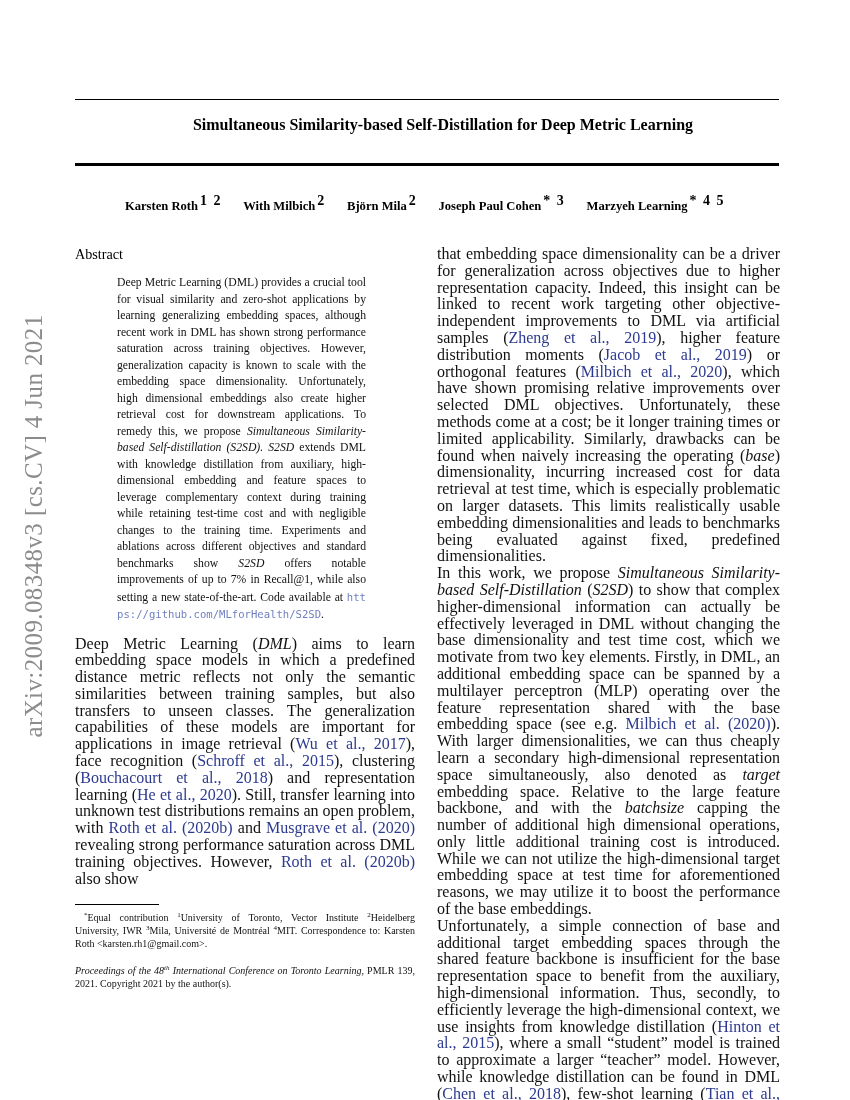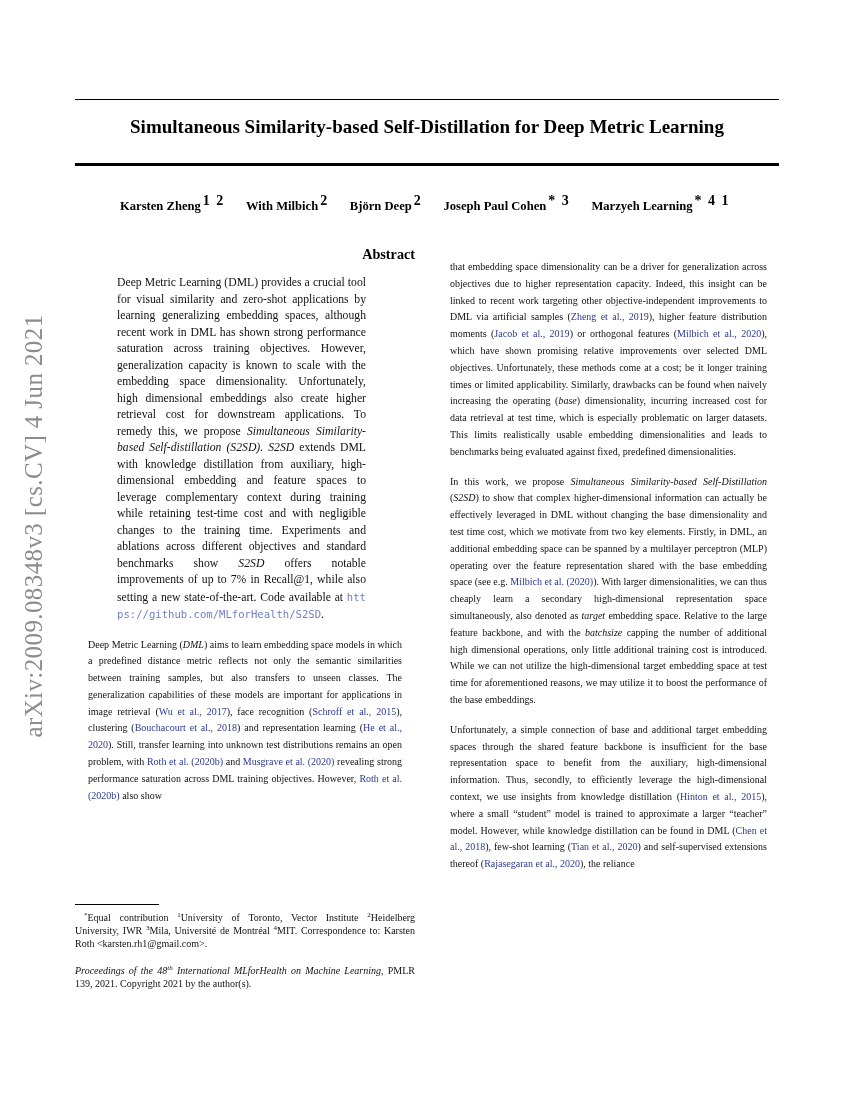--- a/index.html
+++ b/index.html
@@ -9,36 +9,36 @@
   }
   .arxiv-banner {
     position:absolute; left:-285px; top:511px; width:640px; height:30px;
     transform:rotate(-90deg); text-align:center; white-space:nowrap;
     font-size:25px; color:#8c8c8c; letter-spacing:0.4px;
   }
   .rule { position:absolute; left:75px; width:704px; background:#000; }
   .rule.thin  { top:99px;  height:1.4px; }
   .rule.thick { top:163px; height:2.8px; }
   .paper-title {
-    position:absolute; left:75px; top:116px; width:704px; margin:0;
-    text-align:center; font-size:19px; font-weight:bold; color:#000;
+    position:absolute; left:91px; top:116px; width:704px; margin:0;
+    text-align:center; font-size:16px; font-weight:bold; color:#000;
   }
   .authors {
     position:absolute; left:40px; top:193px; width:770px;
     text-align:center; font-size:12.6px; font-weight:bold; color:#000;
   }
   .author { white-space:nowrap; margin:0 9px; }
   .author sup { font-size:14px; letter-spacing:1.5px; margin-left:2px; }
   .col { position:absolute; top:246px; text-align:justify; }
   .col.left  { left:75px;  width:340px; }
   .col.right { left:437px; width:343px; }
-  .abs-head { margin:0 0 11px 0; text-align:right; font-size:14.2px; font-weight:bold; color:#000; }
+  .abs-head { margin:0 0 11px 0; text-align:left; font-size:14.2px; font-weight:normal; color:#000; }
   .abstract { margin:12px; padding:0 37px 0 30px; font-size:11.7px; line-height:16.5px; }
   .sec-head { margin:28px 0 14px 0; text-align:left; font-size:13.8px; font-weight:bold; color:#000; }
-  .body-par { margin:13px; font-size:10px; line-height:16.8px; }
+  .body-par { margin:0; font-size:16px; line-height:16.8px; }
   .footnote-block { position:absolute; left:75px; top:904px; width:340px; text-align:justify; }
   .fn-rule { width:84px; height:1px; background:#000; margin-bottom:6px; }
   .fn { margin:0; font-size:10px; line-height:13.2px; }
   .fn.first { text-indent:9px; }
   .fn.proc { margin-top:13px; }
   .run-i { font-style:italic; }
   .run-cite { color:var(--cite-color,#2b3990); }
   .run-url {
     color:var(--url-color,#7080c2);
     font-family:"DejaVu Sans Mono", monospace;
@@ -51,37 +51,37 @@
 
 <div class="page">
 
   <div class="arxiv-banner">arXiv:2009.08348v3  [cs.CV]  4 Jun 2021</div>
 
   <div class="rule thin"></div>
   <h1 class="paper-title">Simultaneous Similarity-based Self-Distillation for Deep Metric Learning</h1>
   <div class="rule thick"></div>
 
   <div class="authors">
-    <span class="author"><span>Karsten Zheng</span><sup>1 2</sup></span>
+    <span class="author"><span>Karsten Roth</span><sup>1 2</sup></span>
     <span class="author"><span>With Milbich</span><sup>2</sup></span>
-    <span class="author"><span>Björn Deep</span><sup>2</sup></span>
+    <span class="author"><span>Björn Mila</span><sup>2</sup></span>
     <span class="author"><span>Joseph Paul Cohen</span><sup>* 3</sup></span>
-    <span class="author"><span>Marzyeh Learning</span><sup>* 4 1</sup></span>
+    <span class="author"><span>Marzyeh Learning</span><sup>* 4 5</sup></span>
   </div>
 
   <div class="col left">
     <h2 class="abs-head">Abstract</h2>
     <p class="abstract"><span>Deep Metric Learning (DML) provides a crucial tool for visual similarity and zero-shot applications by learning generalizing embedding spaces, although recent work in DML has shown strong performance saturation across training objectives. However, generalization capacity is known to scale with the embedding space dimensionality. Unfortunately, high dimensional embeddings also create higher retrieval cost for downstream applications. To remedy this, we propose </span><span class="run-i">Simultaneous Similarity-based Self-distillation (S2SD). S2SD</span><span> extends DML with knowledge distillation from auxiliary, high-dimensional embedding and feature spaces to leverage complementary context during training while retaining test-time cost and with negligible changes to the training time. Experiments and ablations across different objectives and standard benchmarks show </span><span class="run-i">S2SD</span><span> offers notable improvements of up to 7% in Recall@1, while also setting a new state-of-the-art. Code available at </span><span class="run-url">https://github.com/MLforHealth/S2SD</span><span>.</span></p>
     <p class="body-par"><span>Deep Metric Learning (</span><span class="run-i">DML</span><span>) aims to learn embedding space models in which a predefined distance metric reflects not only the semantic similarities between training samples, but also transfers to unseen classes. The generalization capabilities of these models are important for applications in image retrieval (</span><span class="run-cite">Wu et al., 2017</span><span>), face recognition (</span><span class="run-cite">Schroff et al., 2015</span><span>), clustering (</span><span class="run-cite">Bouchacourt et al., 2018</span><span>) and representation learning (</span><span class="run-cite">He et al., 2020</span><span>). Still, transfer learning into unknown test distributions remains an open problem, with </span><span class="run-cite">Roth et al. (2020b)</span><span> and </span><span class="run-cite">Musgrave et al. (2020)</span><span> revealing strong performance saturation across DML training objectives. However, </span><span class="run-cite">Roth et al. (2020b)</span><span> also show</span></p>
   </div>
 
   <div class="footnote-block">
     <div class="fn-rule"></div>
     <p class="fn first"><span class="run-sup">*</span><span>Equal contribution  </span><span class="run-sup">1</span><span>University of Toronto, Vector Institute </span><span class="run-sup">2</span><span>Heidelberg University, IWR </span><span class="run-sup">3</span><span>Mila, Université de Montréal </span><span class="run-sup">4</span><span>MIT. Correspondence to: Karsten Roth &lt;karsten.rh1@gmail.com&gt;.</span></p>
-    <p class="fn proc"><span class="run-i">Proceedings of the 48</span><span class="run-i run-sup">th</span><span class="run-i"> International MLforHealth on Machine Learning</span><span>, PMLR 139, 2021. Copyright 2021 by the author(s).</span></p>
+    <p class="fn proc"><span class="run-i">Proceedings of the 48</span><span class="run-i run-sup">th</span><span class="run-i"> International Conference on Toronto Learning</span><span>, PMLR 139, 2021. Copyright 2021 by the author(s).</span></p>
   </div>
 
   <div class="col right">
     <p class="body-par"><span>that embedding space dimensionality can be a driver for generalization across objectives due to higher representation capacity. Indeed, this insight can be linked to recent work targeting other objective-independent improvements to DML via artificial samples (</span><span class="run-cite">Zheng et al., 2019</span><span>), higher feature distribution moments (</span><span class="run-cite">Jacob et al., 2019</span><span>) or orthogonal features (</span><span class="run-cite">Milbich et al., 2020</span><span>), which have shown promising relative improvements over selected DML objectives. Unfortunately, these methods come at a cost; be it longer training times or limited applicability. Similarly, drawbacks can be found when naively increasing the operating (</span><span class="run-i">base</span><span>) dimensionality, incurring increased cost for data retrieval at test time, which is especially problematic on larger datasets. This limits realistically usable embedding dimensionalities and leads to benchmarks being evaluated against fixed, predefined dimensionalities.</span></p>
     <p class="body-par"><span>In this work, we propose </span><span class="run-i">Simultaneous Similarity-based Self-Distillation</span><span> (</span><span class="run-i">S2SD</span><span>) to show that complex higher-dimensional information can actually be effectively leveraged in DML without changing the base dimensionality and test time cost, which we motivate from two key elements. Firstly, in DML, an additional embedding space can be spanned by a multilayer perceptron (MLP) operating over the feature representation shared with the base embedding space (see e.g. </span><span class="run-cite">Milbich et al. (2020)</span><span>). With larger dimensionalities, we can thus cheaply learn a secondary high-dimensional representation space simultaneously, also denoted as </span><span class="run-i">target</span><span> embedding space. Relative to the large feature backbone, and with the </span><span class="run-i">batchsize</span><span> capping the number of additional high dimensional operations, only little additional training cost is introduced. While we can not utilize the high-dimensional target embedding space at test time for aforementioned reasons, we may utilize it to boost the performance of the base embeddings.</span></p>
     <p class="body-par"><span>Unfortunately, a simple connection of base and additional target embedding spaces through the shared feature backbone is insufficient for the base representation space to benefit from the auxiliary, high-dimensional information. Thus, secondly, to efficiently leverage the high-dimensional context, we use insights from knowledge distillation (</span><span class="run-cite">Hinton et al., 2015</span><span>), where a small “student” model is trained to approximate a larger “teacher” model. However, while knowledge distillation can be found in DML (</span><span class="run-cite">Chen et al., 2018</span><span>), few-shot learning (</span><span class="run-cite">Tian et al., 2020</span><span>) and self-supervised extensions thereof (</span><span class="run-cite">Rajasegaran et al., 2020</span><span>), the reliance</span></p>
   </div>
 
 </div>
 

